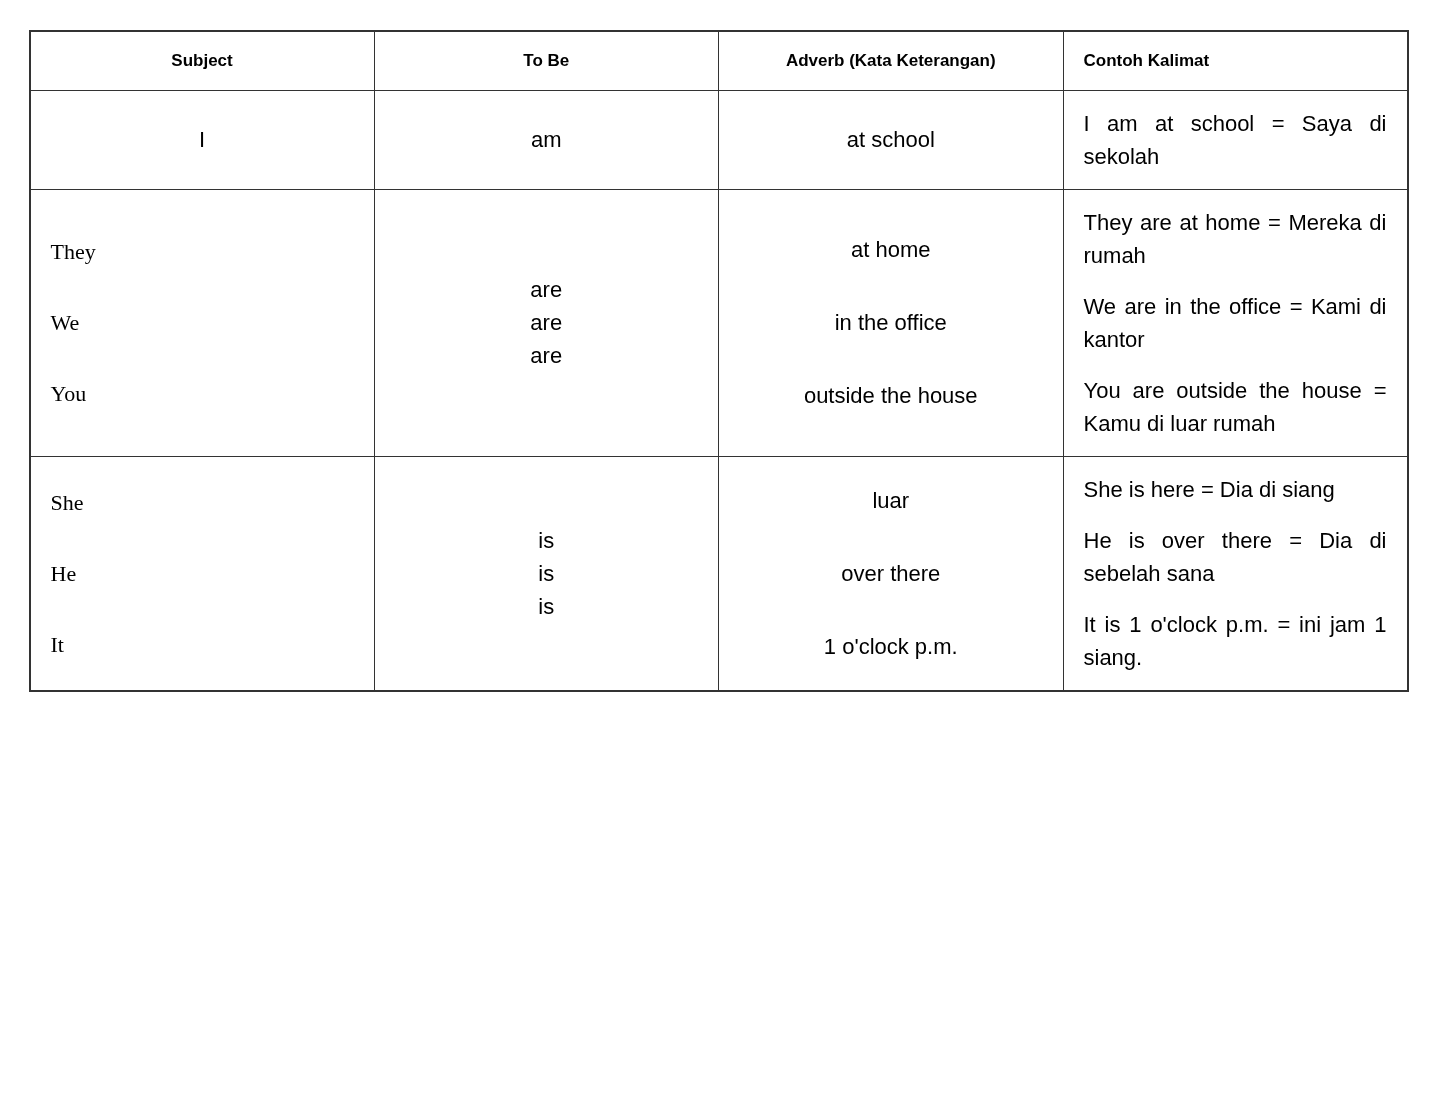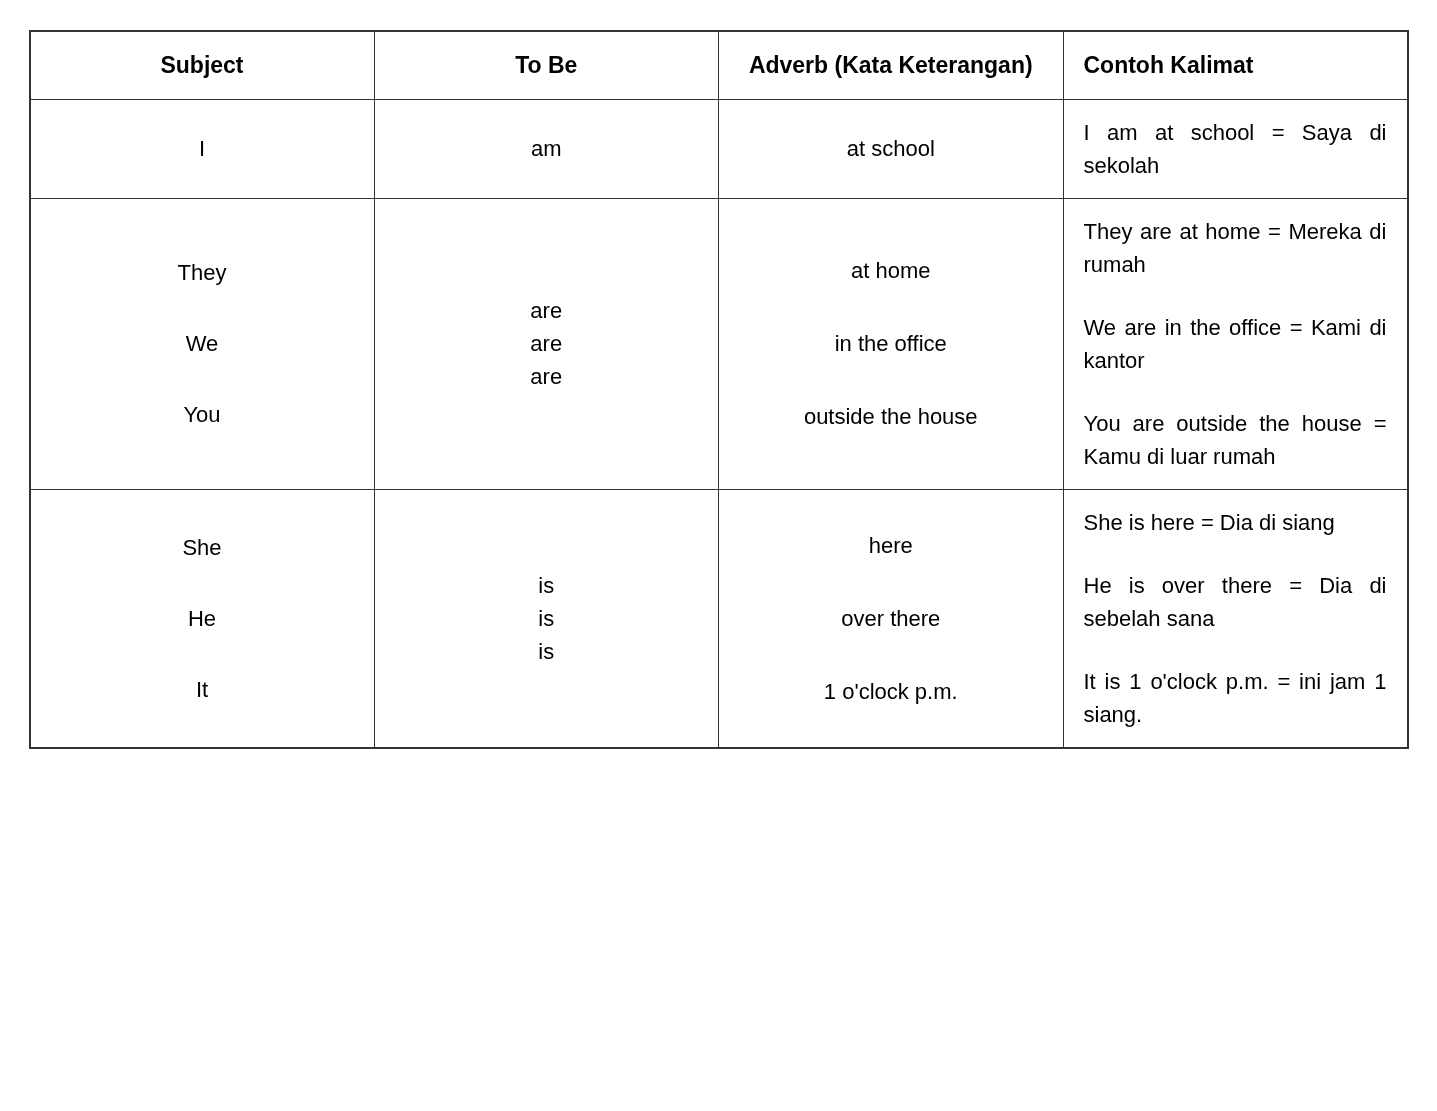--- a/index.html
+++ b/index.html
@@ -34,60 +34,61 @@
       border: 1.5px solid #333;
       padding: 16px 20px;
       text-align: center;
       vertical-align: middle;
       font-size: 22px;
       line-height: 1.5;
     }
 
     th {
       font-weight: bold;
-      font-size: 23px;
+      font-size: 17px;
       background: #ffffff;
     }
 
     .col-subject { width: 25%; }
     .col-tobe { width: 25%; }
     .col-adverb { width: 25%; }
     .col-contoh { width: 25%; text-align: justify; }
 
     td.contoh-cell {
       text-align: justify;
     }
 
     .multi-subject {
       display: flex;
       flex-direction: column;
       gap: 38px;
-      align-items: center;
+      align-items: flex-start;
       justify-content: center;
+      font-family: Liberation Serif, serif;
     }
 
     .multi-tobe {
       display: flex;
       flex-direction: column;
       align-items: center;
       justify-content: center;
     }
 
     .multi-adverb {
       display: flex;
       flex-direction: column;
       gap: 40px;
       align-items: center;
       justify-content: center;
     }
 
     .multi-contoh {
       display: flex;
       flex-direction: column;
-      gap: 30px;
+      gap: 18px;
       align-items: flex-start;
       text-align: justify;
     }
 
     .multi-contoh span {
       display: block;
     }
   </style>
 </head>
 <body>
@@ -152,21 +153,21 @@
         </td>
         <td>
           <div class="multi-tobe">
             <span>is</span>
             <span>is</span>
             <span>is</span>
           </div>
         </td>
         <td>
           <div class="multi-adverb">
-            <span>here</span>
+            <span>luar</span>
             <span>over there</span>
             <span>1 o'clock p.m.</span>
           </div>
         </td>
         <td class="contoh-cell">
           <div class="multi-contoh">
             <span>She is here = Dia di siang</span>
             <span>He is over there = Dia di sebelah sana</span>
             <span>It is 1 o'clock p.m. = ini jam 1 siang.</span>
           </div>

